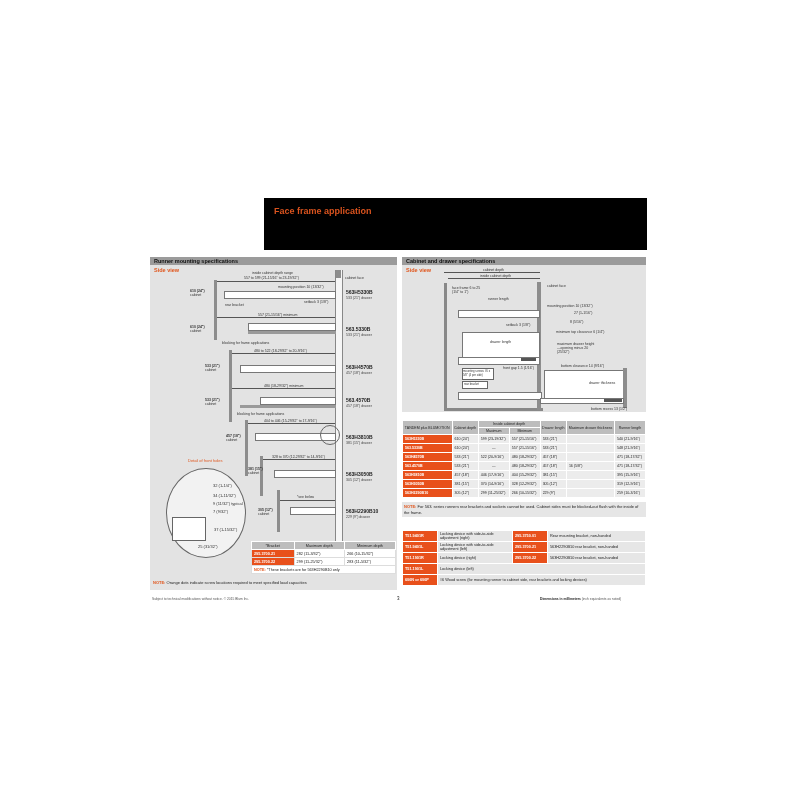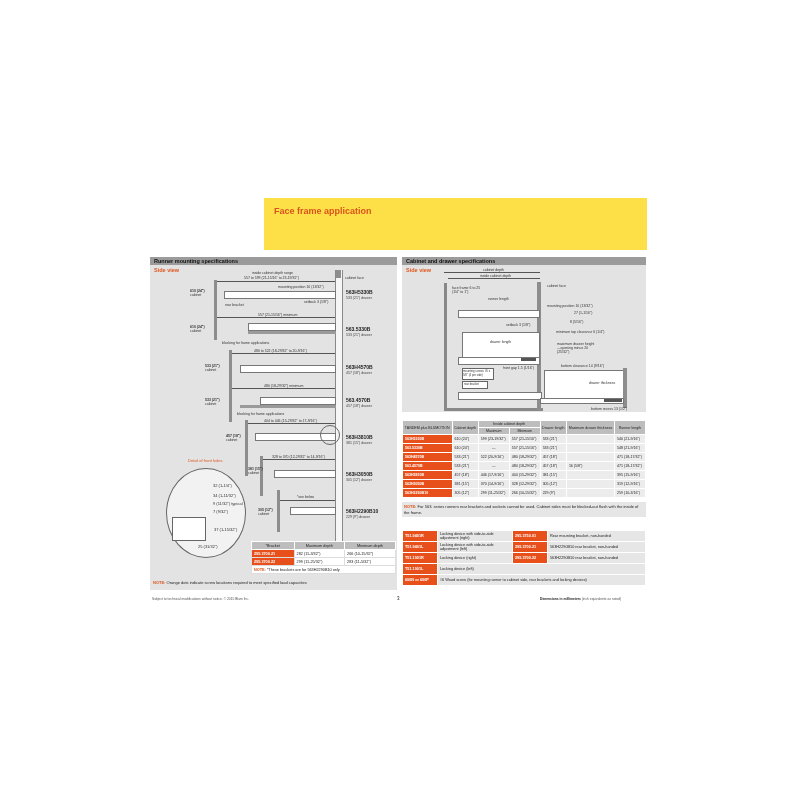--- a/index.html
+++ b/index.html
@@ -1,17 +1,17 @@
 <!DOCTYPE html>
 <html><head>
 <meta charset="utf-8">
 <style>
   html, body { margin:0; padding:0; background:#ffffff; }
   body { width:800px; height:800px; position:relative; overflow:hidden; font-family:"Liberation Sans", sans-serif; color:#222; }
-  .banner { position:absolute; left:264px; top:198px; width:383px; height:52px; background:#fde047; }
+  .banner { position:absolute; left:264px; top:198px; width:383px; height:52px; background:#000000; }
   .banner-title { position:absolute; left:10px; top:8px; font-size:9px; font-weight:bold; color:#d9531e; }
   .panel { position:absolute; background:#e3e3e3; }
   .panel-header { background:#9b9b9b; color:#111; font-size:5.5px; font-weight:bold; height:8px; line-height:8px; padding-left:4px; }
   .sub { font-size:5.5px; color:#e0561d; font-weight:bold; position:absolute; }
   .lbl { position:absolute; font-size:3.5px; color:#333; white-space:nowrap; }
   .lbl b { font-weight:bold; }
   .model { position:absolute; font-size:5px; font-weight:bold; color:#222; white-space:nowrap; }
   .model-sub { position:absolute; font-size:3.5px; color:#444; white-space:nowrap; }
   .vbar { position:absolute; background:#8d8d8d; width:3px; }
   .face { position:absolute; background:#ffffff; border-left:1px solid #888; border-right:1px solid #888; width:6px; }

